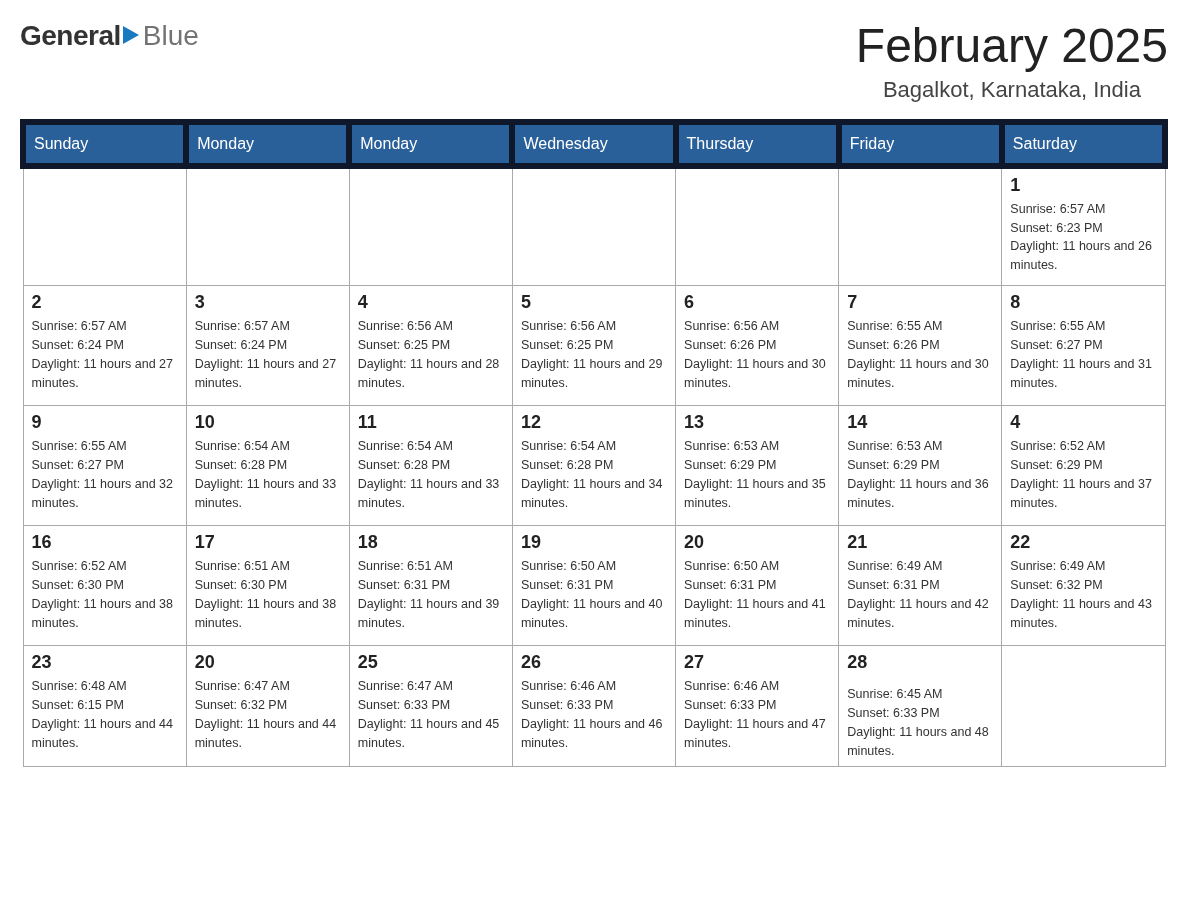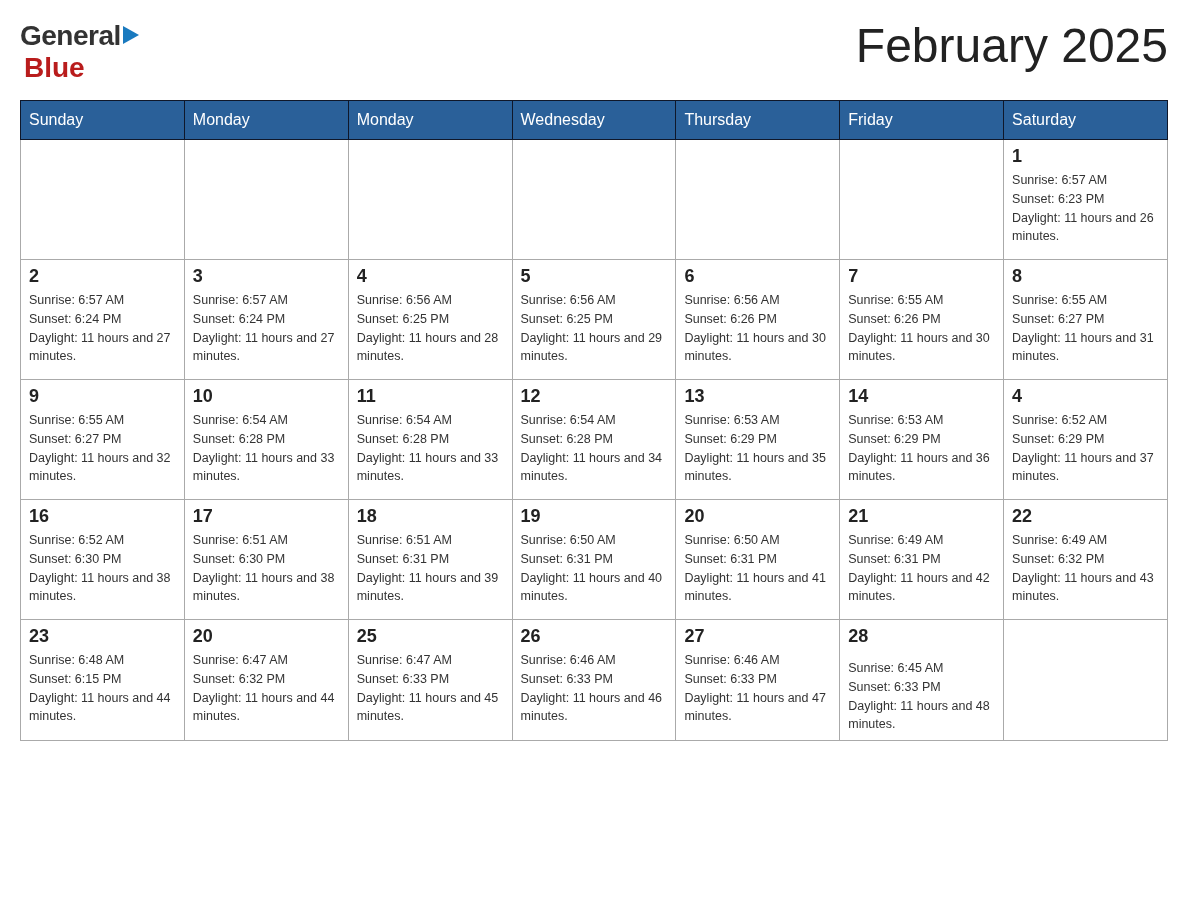--- a/index.html
+++ b/index.html
@@ -11,33 +11,32 @@
       min-height: 918px;
     }
     .header {
       display: flex;
       justify-content: space-between;
       align-items: flex-start;
       margin-bottom: 16px;
     }
     .logo {
       display: flex;
-      flex-direction: column;
       align-items: flex-start;
     }
     .logo-general {
       font-size: 28px;
       font-weight: bold;
       color: #333;
       letter-spacing: -0.5px;
     }
     .logo-blue {
       font-size: 28px;
-      font-weight: bold;
-      color: #b91c1c;
+      font-weight: normal;
+      color: #737373;
       margin-left: 4px;
     }
     .title-section {
       text-align: center;
     }
     .month-title {
       font-size: 48px;
       font-weight: normal;
       color: #222;
       line-height: 1.1;
@@ -52,21 +51,21 @@
       border-collapse: collapse;
       border: 1px solid #aaa;
     }
     .calendar th {
       background-color: #2a6099;
       color: #fff;
       padding: 10px 8px;
       text-align: left;
       font-size: 16px;
       font-weight: normal;
-      border: 1px solid #0f172a;
+      border: 6px solid #0f172a;
     }
     .calendar td {
       vertical-align: top;
       padding: 6px 8px;
       border: 1px solid #aaa;
       width: calc(100% / 7);
       min-height: 110px;
       background: #fff;
     }
     .calendar tr.week-row td {
@@ -108,20 +107,21 @@
 <div class="header">
   <div class="logo">
     <div class="logo-line">
       <span class="logo-general">General</span>
       <span class="logo-arrow"></span>
     </div>
     <span class="logo-blue">Blue</span>
   </div>
   <div class="title-section">
     <div class="month-title">February 2025</div>
+    <div class="location">Bagalkot, Karnataka, India</div>
   </div>
 </div>
 
 <table class="calendar">
   <thead>
     <tr>
     <th>Sunday</th>
         <th>Monday</th>
         <th>Monday</th>
         <th>Wednesday</th>

